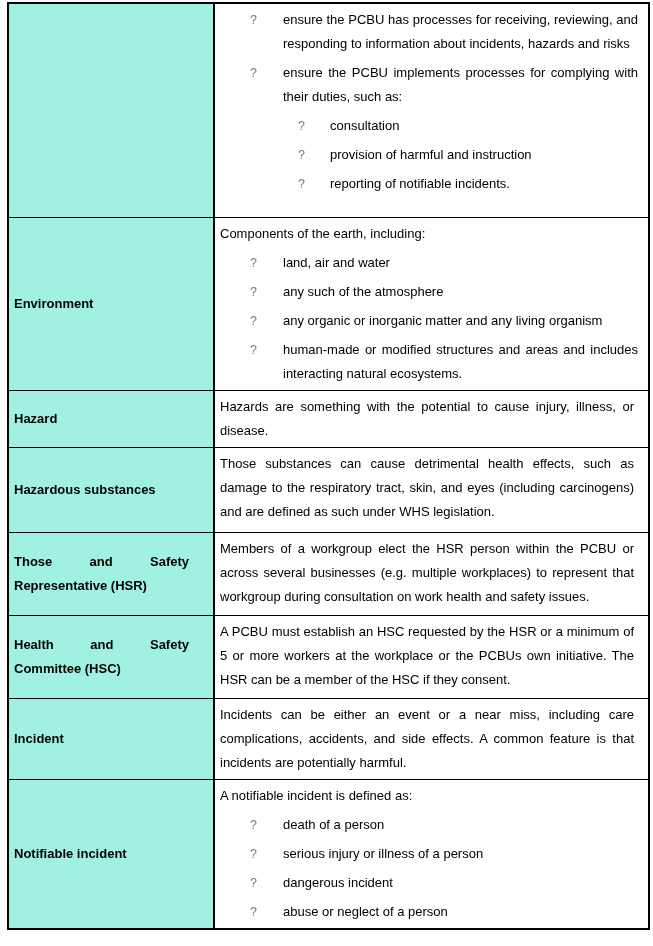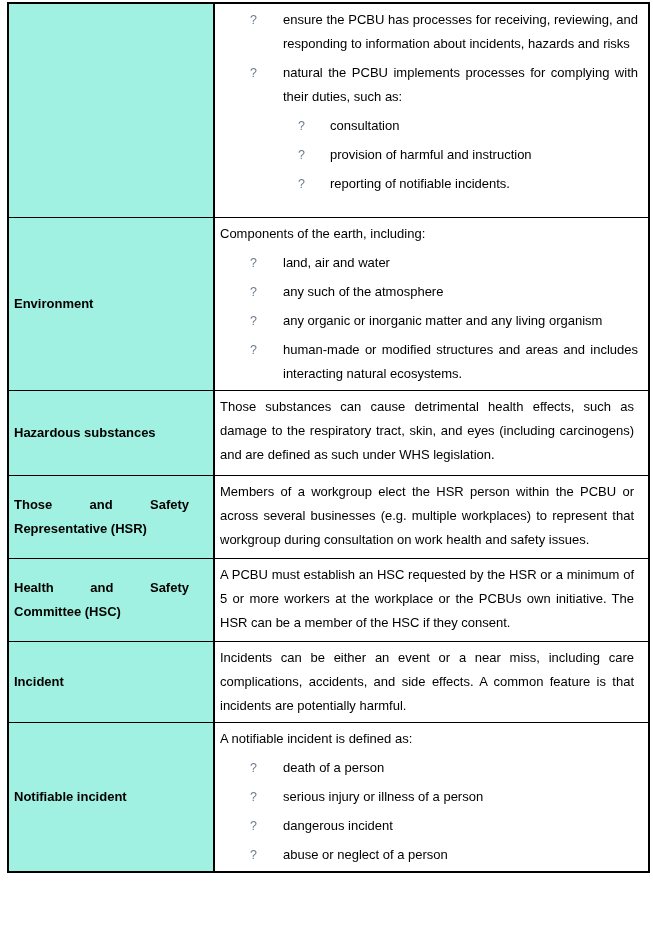--- a/index.html
+++ b/index.html
@@ -100,38 +100,44 @@
         <col class="c-term">
         <col class="c-def">
       </colgroup>
 
     <tbody>
 
     <tr class="tr-0">
       <td class="term"></td>
       <td class="def">
         <div class="li l1"><span class="marker">?</span><span>ensure the PCBU has processes for receiving, reviewing, and responding to information about incidents, hazards and risks</span></div>
-        <div class="li l1"><span class="marker">?</span><span>natural the PCBU implements processes for complying with their duties, such as:</span></div>
+        <div class="li l1"><span class="marker">?</span><span>ensure the PCBU implements processes for complying with their duties, such as:</span></div>
         <div class="li l2"><span class="marker">?</span><span>consultation</span></div>
         <div class="li l2"><span class="marker">?</span><span>provision of harmful and instruction</span></div>
         <div class="li l2"><span class="marker">?</span><span>reporting of notifiable incidents.</span></div>
       </td>
     </tr>
 
     <tr class="tr-1">
       <td class="term">Environment</td>
       <td class="def">
         <div class="p">Components of the earth, including:</div>
         <div class="li l1"><span class="marker">?</span><span>land, air and water</span></div>
         <div class="li l1"><span class="marker">?</span><span>any such of the atmosphere</span></div>
         <div class="li l1"><span class="marker">?</span><span>any organic or inorganic matter and any living organism</span></div>
         <div class="li l1"><span class="marker">?</span><span>human-made or modified structures and areas and includes interacting natural ecosystems.</span></div>
       </td>
     </tr>
 
+    <tr class="tr-2">
+      <td class="term">Hazard</td>
+      <td class="def">
+        <div class="p">Hazards are something with the potential to cause injury, illness, or disease.</div>
+      </td>
+    </tr>
 
     <tr class="tr-3">
       <td class="term">Hazardous substances</td>
       <td class="def">
         <div class="p">Those substances can cause detrimental health effects, such as damage to the respiratory tract, skin, and eyes (including carcinogens) and are defined as such under WHS legislation.</div>
       </td>
     </tr>
 
     <tr class="tr-4">
       <td class="term">Those and Safety Representative (HSR)</td>

